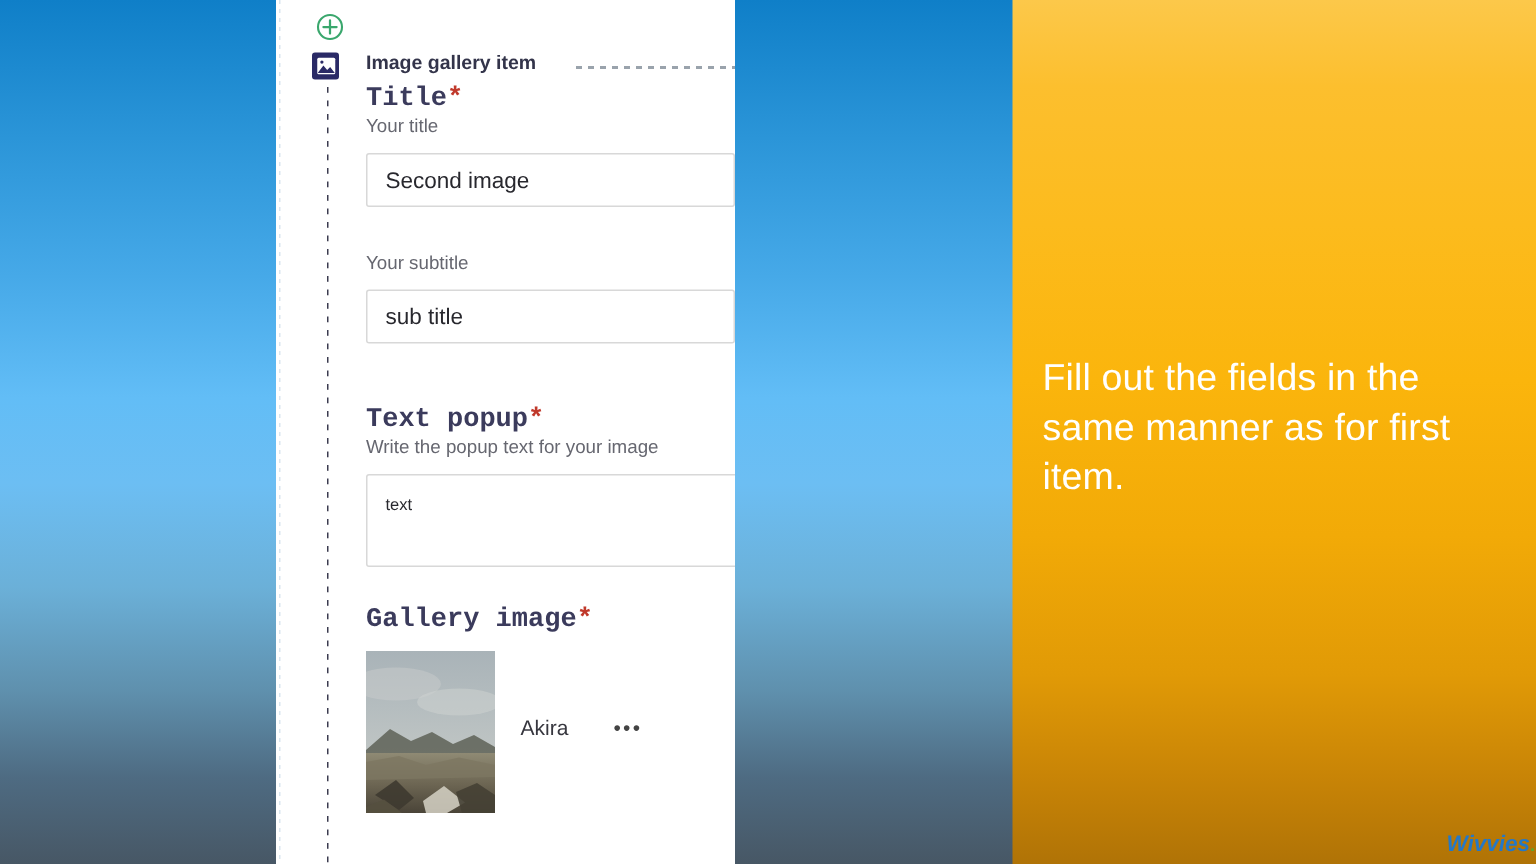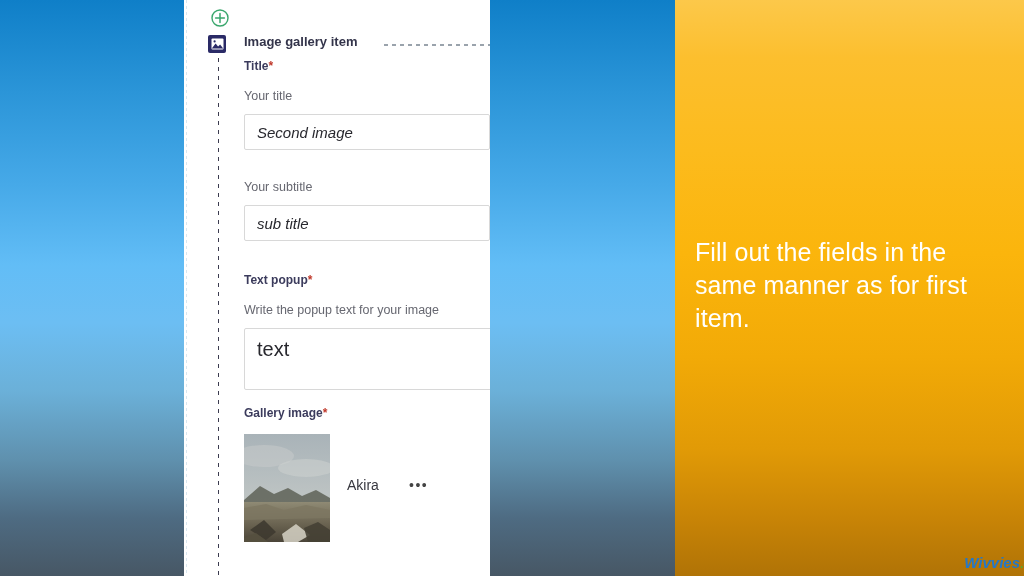--- a/index.html
+++ b/index.html
@@ -130,56 +130,56 @@
 
   
   .fields {
     position: absolute;
     left: 60px; top: 58px;
     width: 246px;
   }
   .field { position: absolute; left: 0; width: 246px; }
 
   .field-label {
-    font-size: 12px;
+    font-size: 18px;
     font-weight: bold;
     color: #3b3b5c;
     line-height: 16px;
     white-space: nowrap;
+    font-family: Liberation Mono, monospace;
   }
   .req-star { color: #c0392b; font-weight: bold; }
   .field-desc {
     font-size: 12.5px;
     color: #666770;
     line-height: 17px;
-    margin-top: 14px;
+    margin-top: 2px;
     white-space: nowrap;
   }
   .text-input {
     margin-top: 9px;
     width: 246px; height: 36px;
     border: 1px solid #d8d8d8;
     border-radius: 2px;
     background: #fff;
     font-family: "Liberation Sans", sans-serif;
     font-size: 15px;
     color: #28282e;
     padding: 0 12px;
     line-height: 34px;
     outline: none;
-    font-style: italic;
   }
   .text-area {
     margin-top: 9px;
     width: 266px; height: 62px;
     border: 1px solid #d8d8d8;
     border-radius: 2px;
     background: #fff;
     font-family: "Liberation Sans", sans-serif;
-    font-size: 20px;
+    font-size: 11px;
     color: #28282e;
     padding: 10px 12px;
     line-height: 20px;
     resize: none;
     outline: none;
   }
 
   
   .file-row {
     margin-top: 13px;

